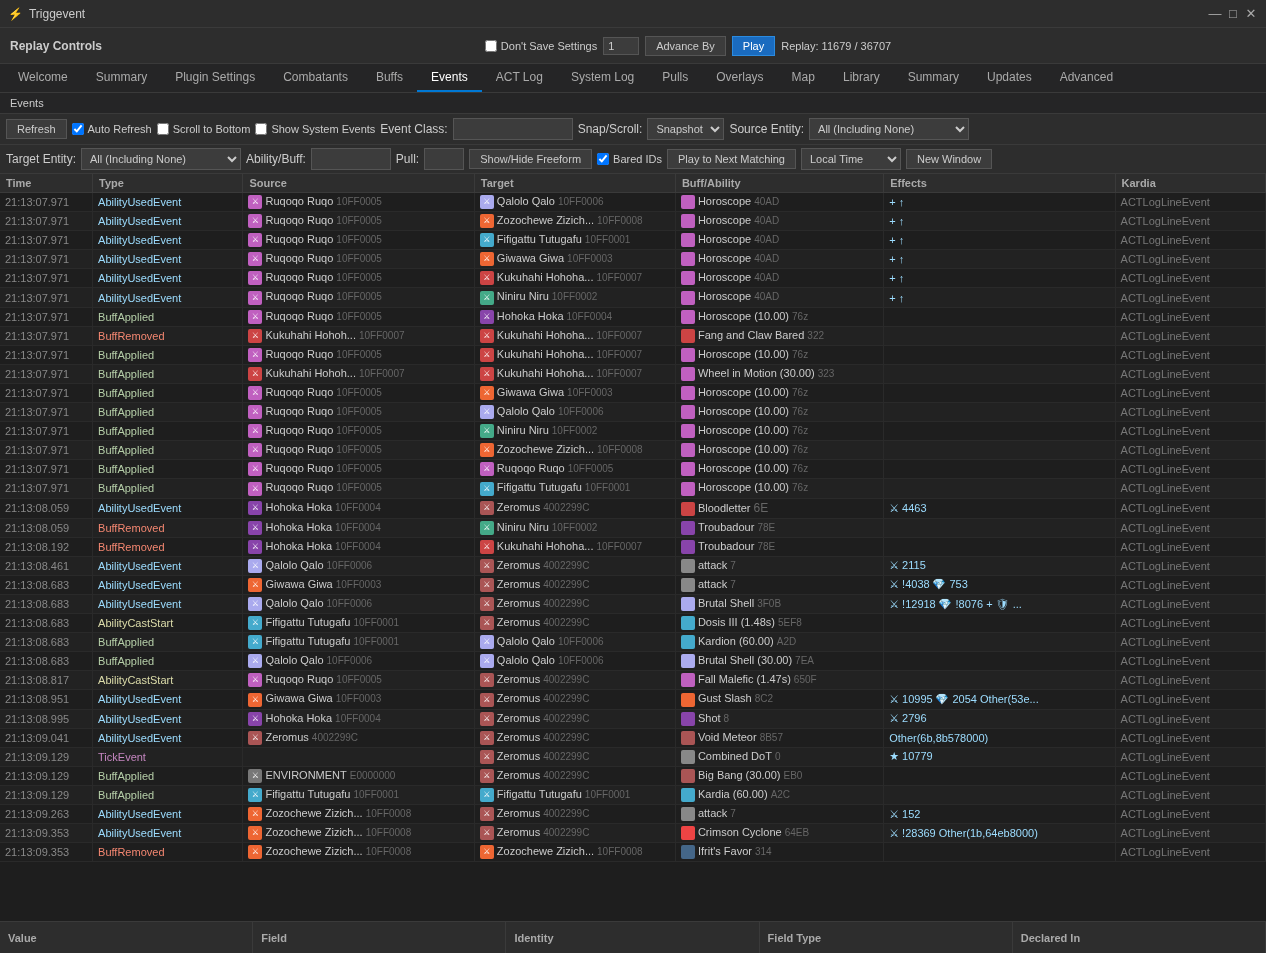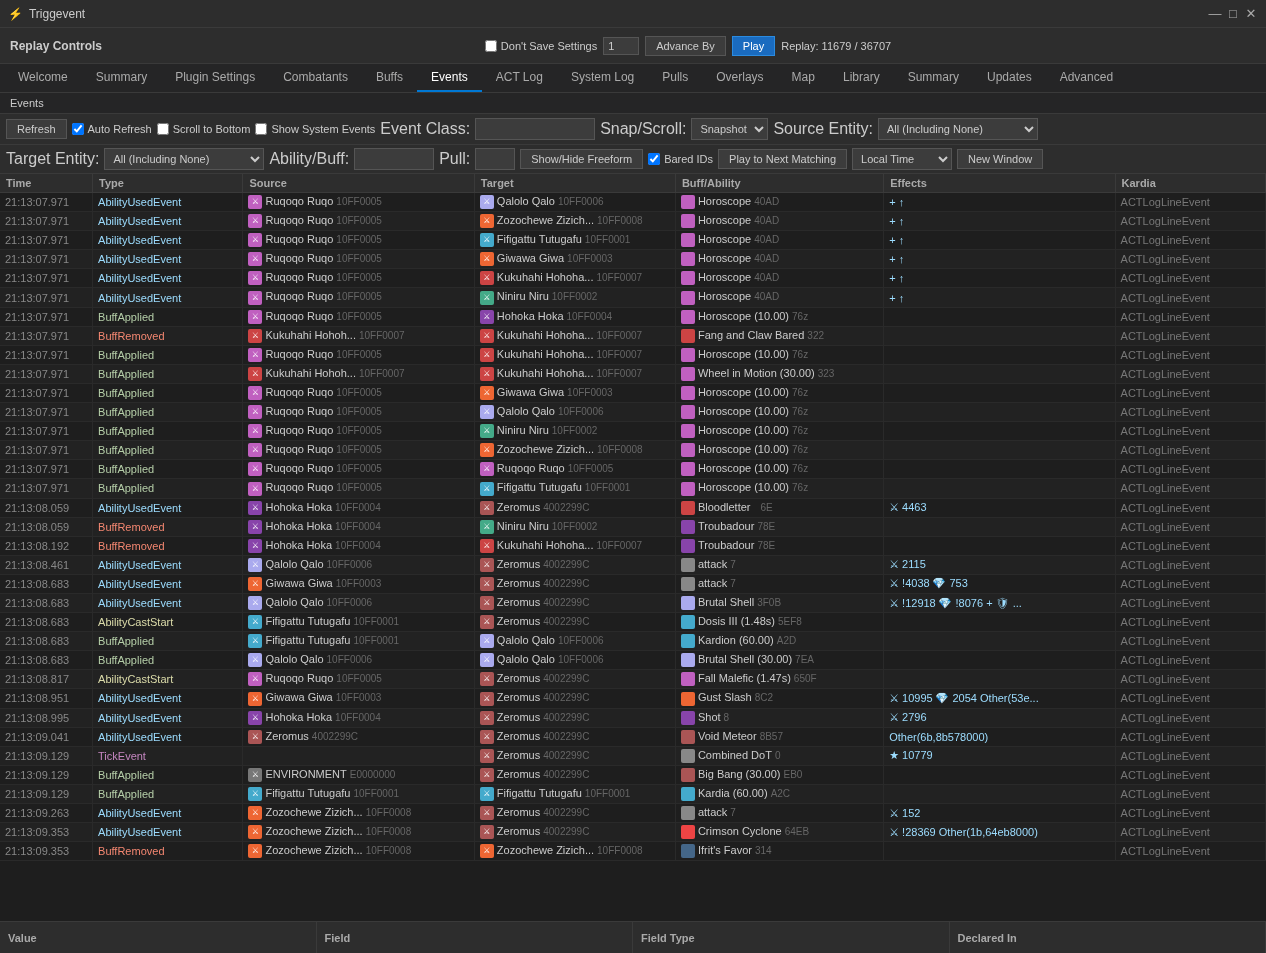--- a/index.html
+++ b/index.html
@@ -221,21 +221,21 @@
     .bottom-col {
       flex: 1;
       display: flex;
       align-items: center;
       padding: 0 8px;
       border-right: 1px solid #3a3a3a;
       color: #aaa;
       font-weight: 600;
       font-size: 11px;
     }
-    .label-text { color: #ccc; font-size: 16px; }
+    .label-text { color: #ccc; font-size: 12px; }
   </style>
 </head>
 <body>
 
 <div class="title-bar">
   <div class="title-bar-left">
     <span>⚡</span>
     <span>Triggevent</span>
   </div>
   <div class="title-bar-controls">
@@ -486,21 +486,21 @@
     <td class="col-target"><span style="display:inline-block;width:14px;height:14px;background:#44aacc;border-radius:2px;vertical-align:middle;margin-right:3px;font-size:8px;color:white;text-align:center;line-height:14px;">⚔</span><span style="color:#ccc">Fifigattu Tutugafu</span><span style="color:#666;font-size:10px;margin-left:3px">10FF0001</span></td>
     <td class="col-buff"><span style="display:inline-block;width:14px;height:14px;background:#c060c0;border-radius:2px;vertical-align:middle;margin-right:3px;"></span><span style="color:#ccc">Horoscope (10.00)</span><span style="color:#666;font-size:10px;margin-left:3px">76z</span></td>
     <td class="col-effects"></td>
     <td class="col-parent" style="color:#777">ACTLogLineEvent</td>
   </tr>
         <tr>
     <td class="col-time" style="color:#888">21:13:08.059</td>
     <td class="col-type" style="color:#9cdcfe">AbilityUsedEvent</td>
     <td class="col-source"><span style="display:inline-block;width:14px;height:14px;background:#8844aa;border-radius:2px;vertical-align:middle;margin-right:3px;font-size:8px;color:white;text-align:center;line-height:14px;">⚔</span><span style="color:#ccc">Hohoka Hoka</span><span style="color:#666;font-size:10px;margin-left:3px">10FF0004</span></td>
     <td class="col-target"><span style="display:inline-block;width:14px;height:14px;background:#aa5555;border-radius:2px;vertical-align:middle;margin-right:3px;font-size:8px;color:white;text-align:center;line-height:14px;">⚔</span><span style="color:#ccc">Zeromus</span><span style="color:#666;font-size:10px;margin-left:3px">4002299C</span></td>
-    <td class="col-buff"><span style="display:inline-block;width:14px;height:14px;background:#cc4444;border-radius:2px;vertical-align:middle;margin-right:3px;"></span><span style="color:#ccc">Bloodletter</span><span style="color:#666;font-size:10px;margin-left:10px">6E</span></td>
+    <td class="col-buff"><span style="display:inline-block;width:14px;height:14px;background:#cc4444;border-radius:2px;vertical-align:middle;margin-right:3px;"></span><span style="color:#ccc">Bloodletter</span><span style="color:#666;font-size:12px;margin-left:3px">6E</span></td>
     <td class="col-effects"><span style="color:#9cdcfe">⚔ 4463</span></td>
     <td class="col-parent" style="color:#777">ACTLogLineEvent</td>
   </tr>
         <tr>
     <td class="col-time" style="color:#888">21:13:08.059</td>
     <td class="col-type" style="color:#f48771">BuffRemoved</td>
     <td class="col-source"><span style="display:inline-block;width:14px;height:14px;background:#8844aa;border-radius:2px;vertical-align:middle;margin-right:3px;font-size:8px;color:white;text-align:center;line-height:14px;">⚔</span><span style="color:#ccc">Hohoka Hoka</span><span style="color:#666;font-size:10px;margin-left:3px">10FF0004</span></td>
     <td class="col-target"><span style="display:inline-block;width:14px;height:14px;background:#44aa88;border-radius:2px;vertical-align:middle;margin-right:3px;font-size:8px;color:white;text-align:center;line-height:14px;">⚔</span><span style="color:#ccc">Niniru Niru</span><span style="color:#666;font-size:10px;margin-left:3px">10FF0002</span></td>
     <td class="col-buff"><span style="display:inline-block;width:14px;height:14px;background:#8844aa;border-radius:2px;vertical-align:middle;margin-right:3px;"></span><span style="color:#ccc">Troubadour</span><span style="color:#666;font-size:10px;margin-left:3px">78E</span></td>
     <td class="col-effects"></td>
@@ -659,15 +659,16 @@
     <td class="col-effects"></td>
     <td class="col-parent" style="color:#777">ACTLogLineEvent</td>
   </tr>
       </tbody>
   </table>
 </div>
 
 <div class="bottom-bar">
   <div class="bottom-col">Value</div>
   <div class="bottom-col">Field</div>
+  <div class="bottom-col">Identity</div>
   <div class="bottom-col">Field Type</div>
   <div class="bottom-col">Declared In</div>
 </div>
 
 </body></html>

